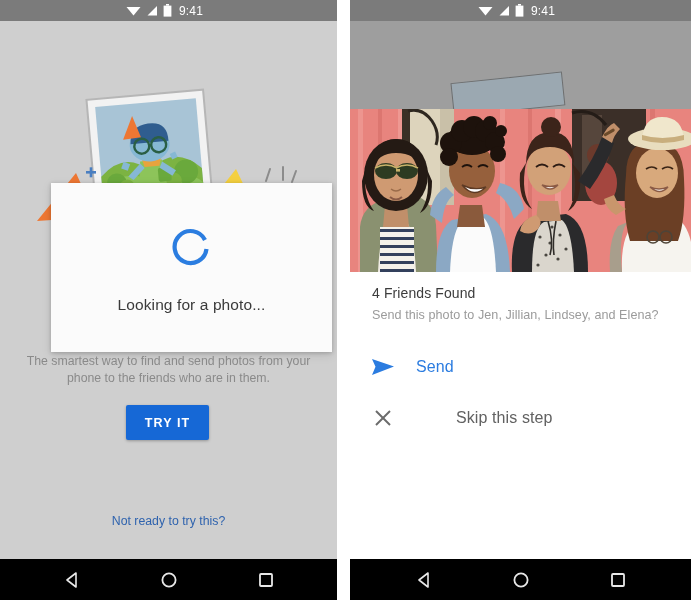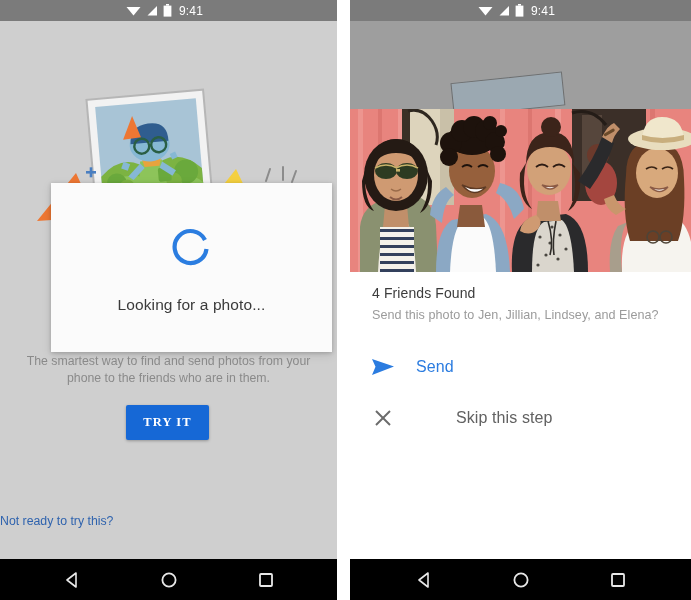--- a/index.html
+++ b/index.html
@@ -64,27 +64,28 @@
     padding: 0 20px;
     font-family: "Liberation Sans", sans-serif;
   }
 
   .tryit {
     position: absolute; left: 126px; top: 384px;
     width: 83px; height: 35px;
     background: #1668d6; color: #ffffff;
     border: none; border-radius: 2px;
     font-size: 12.5px; letter-spacing: 1.1px; font-weight: bold;
-    font-family: Liberation Serif, serif;
+    font-family: Liberation Sans, sans-serif;
     cursor: pointer;
     box-shadow: 0 1px 3px rgba(0,0,0,.28);
   }
 
   .notready {
     position: absolute; left: 0; right: 0; top: 493px;
+    text-align: center;
     color: #2f63ae; font-size: 12.3px; text-decoration: none;
     font-family: "Liberation Sans", sans-serif;
     cursor: pointer;
   }
 
   
   .right-body { position: relative; width: 100%; height: 538px; background: #ffffff; overflow: hidden; }
   .right-top-gray { position: absolute; left:0; top:0; width: 100%; height: 88px; background: #9e9e9e; }
   .ghost-frame {
     position: absolute; left: 104px; top: 62px; width: 112px; height: 34px;

